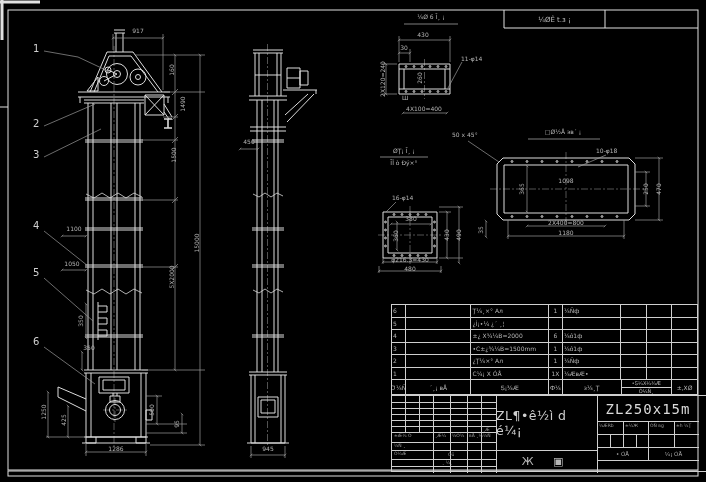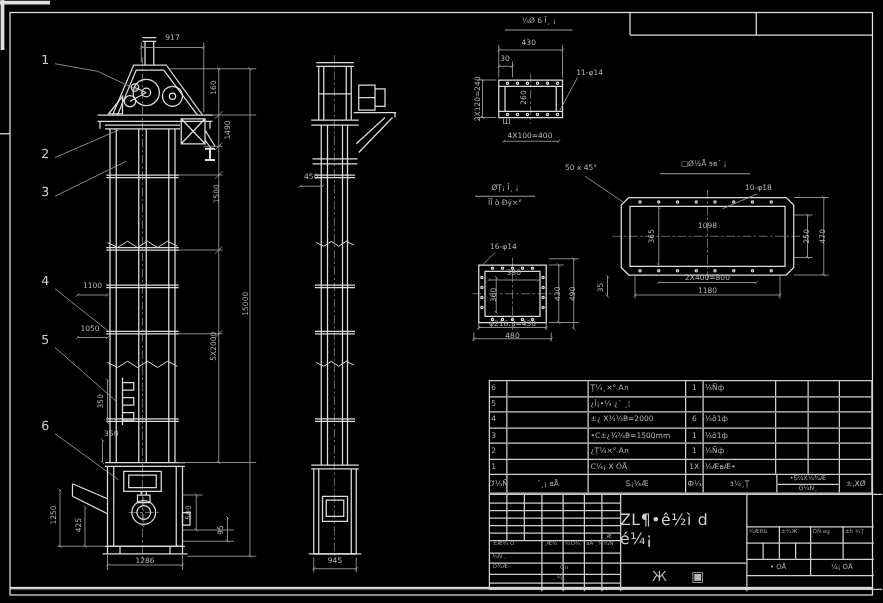--- a/index.html
+++ b/index.html
@@ -233,20 +233,21 @@
           <circle cx="578" cy="167" r="1"></circle>
           <circle cx="499" cy="162" r="1"></circle>
       </g>
     </g>
 
     <g stroke="#b4b4b4" stroke-width="0.7">
       <path d="M404 24 H458 M380 157 H428 M528 139 H600"></path>
     </g>
   </svg>
 
+  <div class="hcell" style="left:504px;top:11px;width:101px;height:17px;">¼ØÊ t.з ¡</div>
 
   <span class="t b" style="left:33px;top:44px;">1</span>
   <span class="t b" style="left:33px;top:119px;">2</span>
   <span class="t b" style="left:33px;top:150px;">3</span>
   <span class="t b" style="left:33px;top:221px;">4</span>
   <span class="t b" style="left:33px;top:268px;">5</span>
   <span class="t b" style="left:33px;top:337px;">6</span>
   <span class="t c" style="left:138px;top:28px;">917</span>
   <span class="t r" style="left:172px;top:70px;">160</span>
   <span class="t r" style="left:183px;top:104px;">1490</span>
@@ -399,20 +400,21 @@
     <span class="tb s45" style="left:91px;top:32px;">¸Æ</span>
     <span class="tb s45" style="left:2px;top:48px;">¼Ñ ¸</span>
     <span class="tb s45" style="left:2px;top:56px;">Ó¼Æ</span>
     <span class="tb s45" style="left:56px;top:57px;">Óü</span>
     <span class="tb s45" style="left:50px;top:65px;">¸ ¼¸</span>
 
     <div class="flexc" style="left:104px;top:0;width:101px;height:54px;font:12.5px 'DejaVu Sans',sans-serif;color:#cfcfcf;letter-spacing:0.5px;">ZL¶•ê½ì d é¼¡</div>
     <div class="hl" style="left:104px;top:54px;width:101px;"></div>
     <div class="flexc" style="left:104px;top:54px;width:101px;height:23px;font:11px 'DejaVu Sans',sans-serif;color:#b6b6b6;letter-spacing:8px;">Ж ▣</div>
 
+    <div class="flexc" style="left:205px;top:0;width:102px;height:25px;font:14px 'DejaVu Sans Mono',monospace;color:#d9d9d9;letter-spacing:1px;">ZL250x15m</div>
     <div class="hl" style="left:205px;top:25px;width:102px;"></div>
     <div class="hl" style="left:205px;top:38px;width:102px;"></div>
     <div class="hl" style="left:205px;top:51px;width:102px;"></div>
     <div class="hl" style="left:205px;top:64px;width:102px;"></div>
     <div class="vl" style="left:231px;top:25px;height:26px;"></div>
     <div class="vl" style="left:256px;top:25px;height:39px;"></div>
     <div class="vl" style="left:282px;top:25px;height:26px;"></div>
     <div class="vl" style="left:218px;top:38px;height:13px;"></div>
     <div class="vl" style="left:244px;top:38px;height:13px;"></div>
     <span class="tb s45" style="left:207px;top:28px;">¼ÆRb</span>

